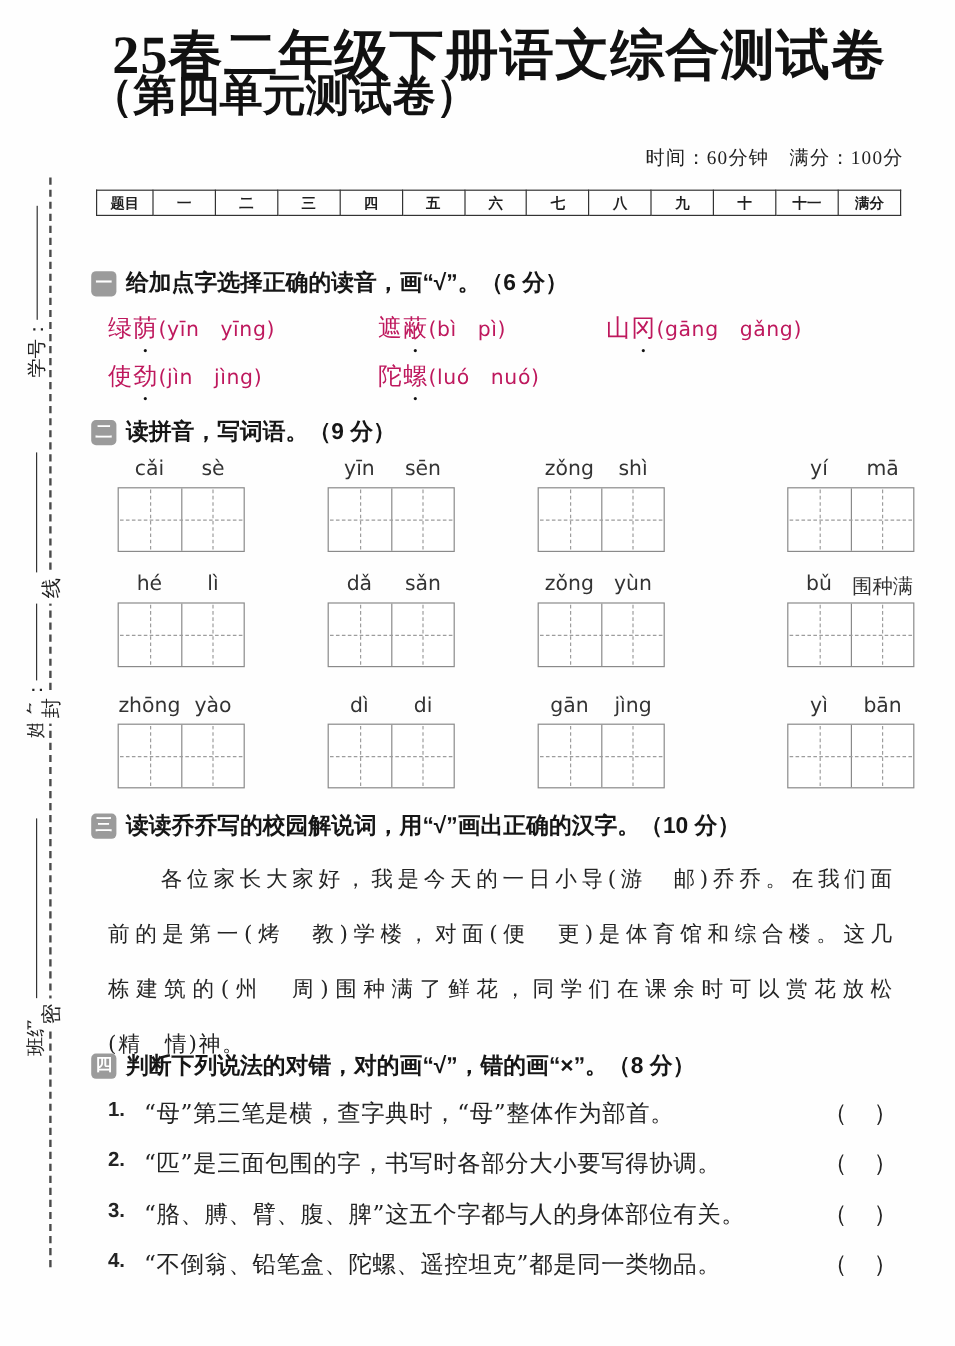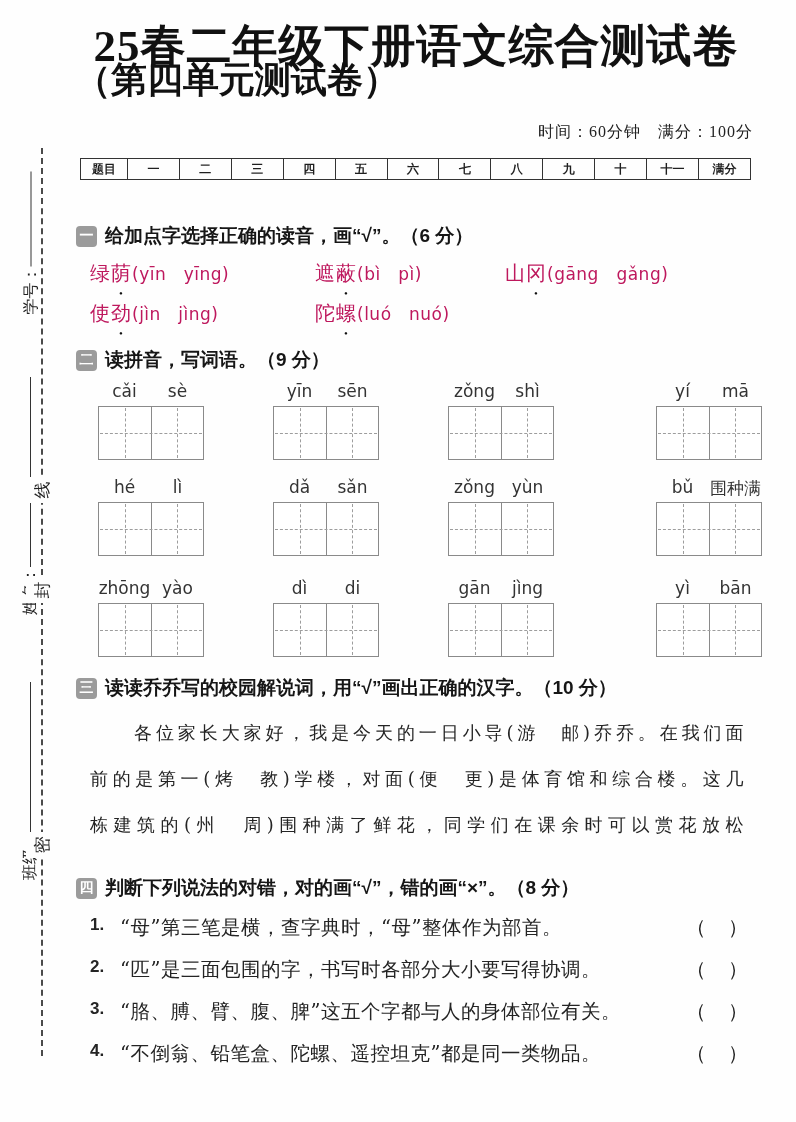--- a/index.html
+++ b/index.html
@@ -275,20 +275,21 @@
     </div>
 
     <div class="sec-head" style="top:675px;">
       <span class="qicon">三</span>
       <span>读读乔乔写的校园解说词，用“√”画出正确的汉字。（10 分）</span>
     </div>
     <div class="q3p">
       <div class="q3line first">各位家长大家好，我是今天的一日小导(游　邮)乔乔。在我们面</div>
       <div class="q3line">前的是第一(烤　教)学楼，对面(便　更)是体育馆和综合楼。这几</div>
       <div class="q3line">栋建筑的(州　周)围种满了鲜花，同学们在课余时可以赏花放松</div>
+      <div class="q3line last">(精　情)神。</div>
     </div>
 
     <div class="sec-head" style="top:875px;">
       <span class="qicon">四</span>
       <span>判断下列说法的对错，对的画“√”，错的画“×”。（8 分）</span>
     </div>
     <div class="q4list">
       <div class="q4item">
         <span class="qnum">1.</span>
         <span class="qtext">“母”第三笔是横，查字典时，“母”整体作为部首。</span>

